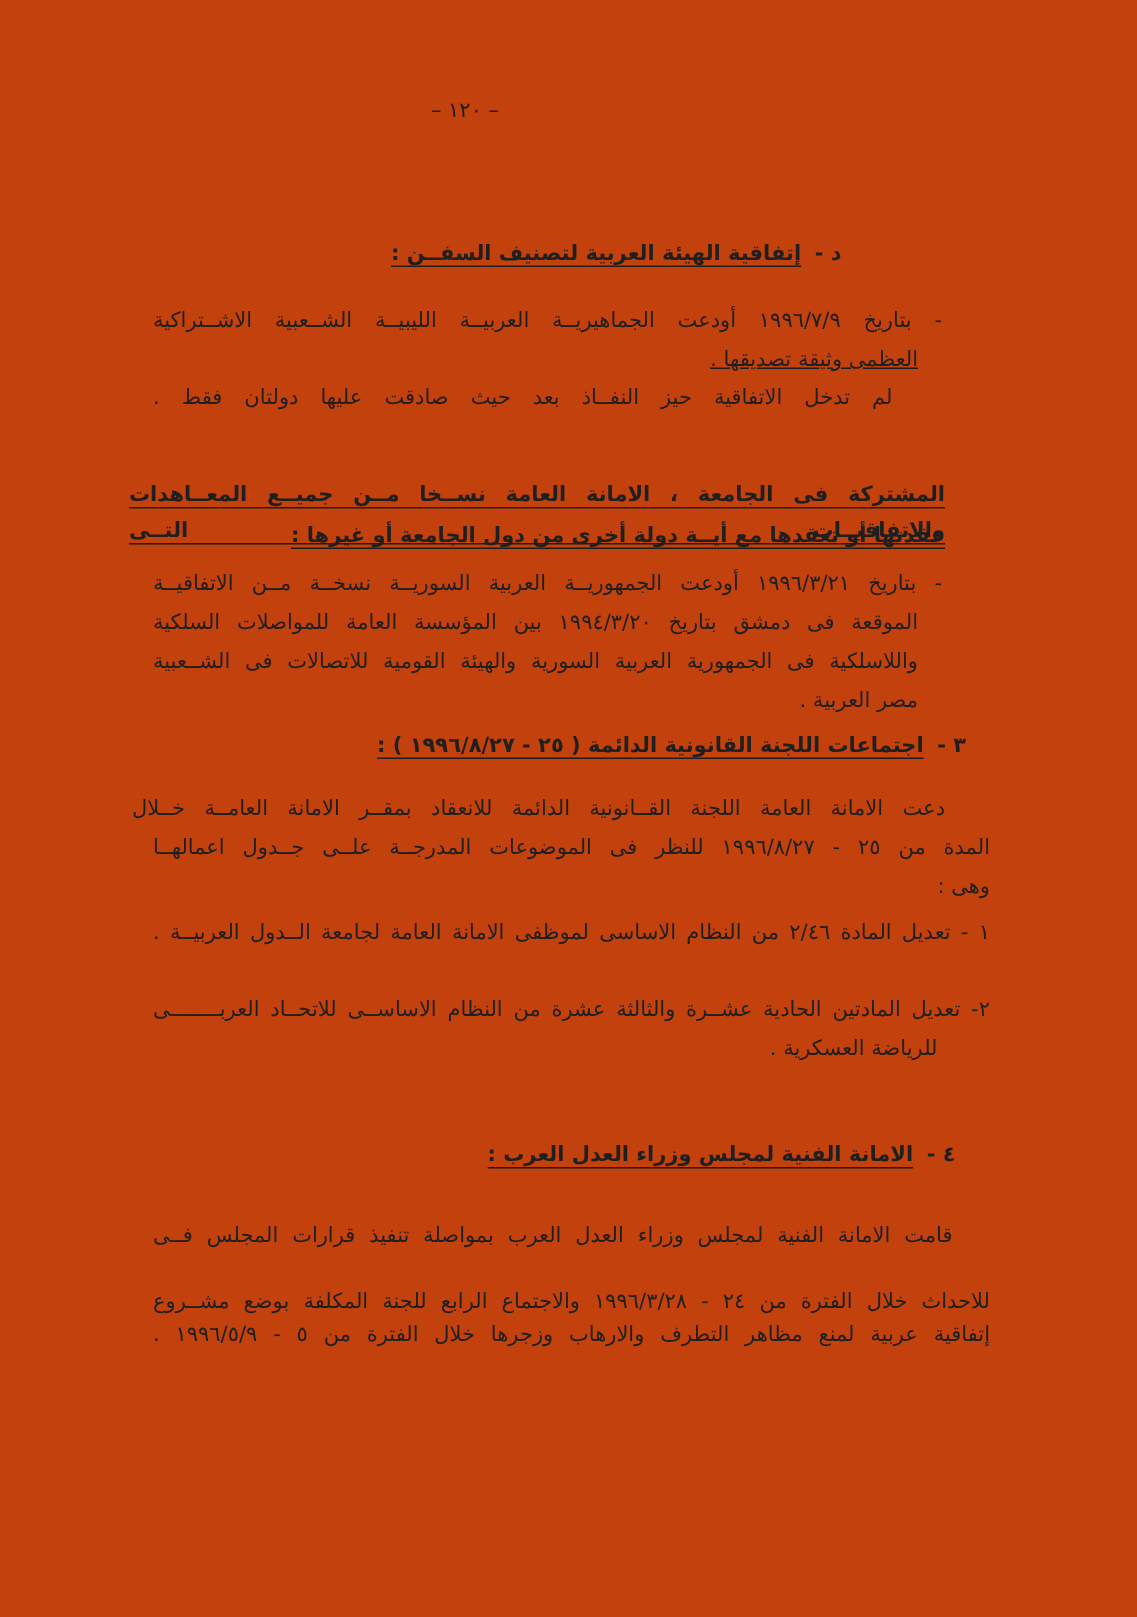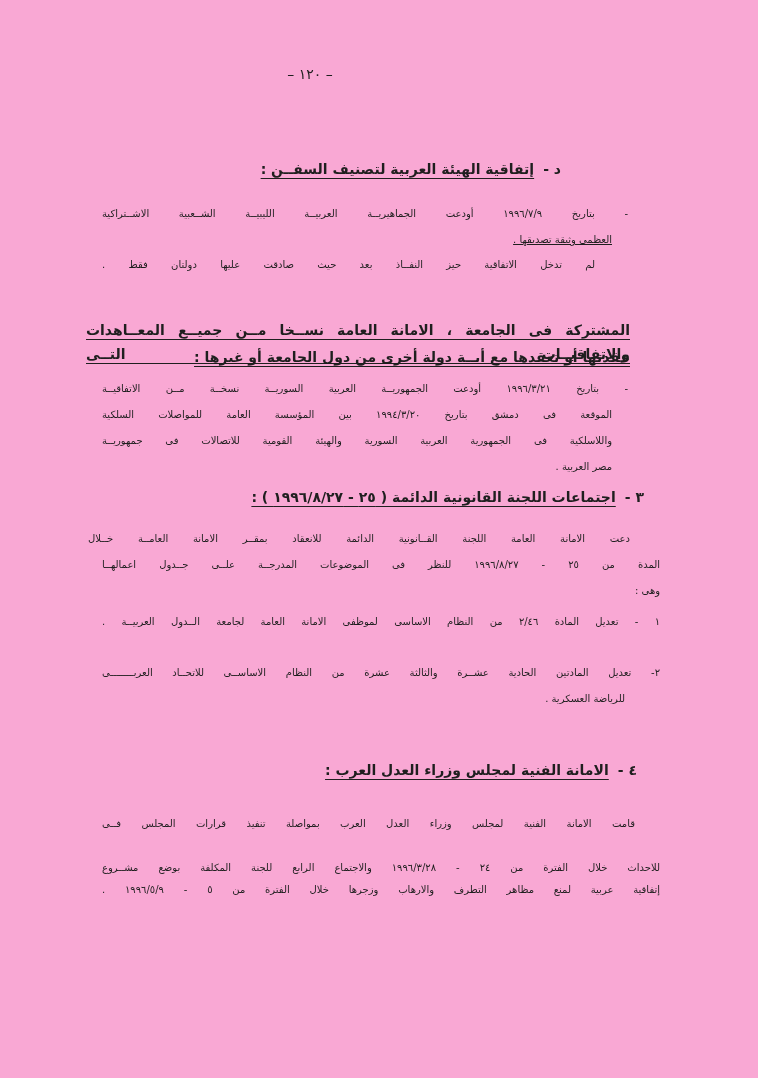--- a/index.html
+++ b/index.html
@@ -1,52 +1,52 @@
 <!DOCTYPE html>
 <html lang="ar" dir="rtl"><head>
 <meta charset="utf-8">
 <style>
   html,body{margin:0;padding:0;background:#ffffff;}
   .page{
     position:relative;width:758px;height:1078px;overflow:hidden;
     background:#fcfcfa;color:#1f1f1f;direction:rtl;
     font-family:"DejaVu Sans",sans-serif;
   }
-  .line{position:absolute;height:22px;line-height:22px;font-size:10px;}
+  .line{position:absolute;height:22px;line-height:22px;font-size:14px;}
   .hd{position:absolute;height:24px;line-height:24px;font-size:14px;font-weight:bold;}
   .jl{text-align:justify;text-align-last:justify;}
   .ar{text-align:right;}
   .mk{margin-left:9px;}
   .u{text-decoration:underline;text-underline-offset:4px;text-decoration-thickness:1px;}
   .pn{position:absolute;height:22px;line-height:22px;font-size:14px;text-align:center;letter-spacing:1px;}
 </style>
 </head>
 <body>
 
-<div class="page" style="background: #f9a8d4; color: rgb(31, 31, 31);">
+<div class="page" style="background: #c2410c; color: rgb(31, 31, 31);">
 
   <div class="pn" style="top:63px;left:0;right:138px;">– ١٢٠ –</div>
 
   <div class="hd ar" style="top:157px;right:197px;">
     <span class="mk">د -</span><span class="u">إتفاقية الهيئة العربية لتصنيف السفــن :</span>
   </div>
   <div class="line jl" style="top:203px;right:130px;left:102px;">- بتاريخ ١٩٩٦/٧/٩ أودعت الجماهيريــة العربيــة الليبيــة الشــعبية الاشــتراكية</div>
   <div class="line ar" style="top:229px;right:146px;text-decoration:underline;">العظمى وثيقة تصديقها .</div>
   <div class="line jl" style="top:254px;right:163px;left:102px;">لم تدخل الاتفاقية حيز النفــاذ بعد حيث صادقت عليها دولتان فقط .</div>
 
   <div class="hd jl" style="top:318px;right:128px;left:86px;">
     <span class="u">المشتركة فى الجامعة ، الامانة العامة نســخا مــن جميــع المعــاهدات والاتفاقيــات التــى</span>
   </div>
   <div class="hd ar" style="top:345px;right:128px;">
     <span class="u">عقدتها أو تعقدها مع أيــة دولة أخرى من دول الجامعة أو غيرها :</span>
   </div>
 
   <div class="line jl" style="top:378px;right:130px;left:102px;">- بتاريخ ١٩٩٦/٣/٢١ أودعت الجمهوريــة العربية السوريــة نسخــة مــن الاتفاقيــة</div>
   <div class="line jl" style="top:404px;right:146px;left:102px;">الموقعة فى دمشق بتاريخ ١٩٩٤/٣/٢٠ بين المؤسسة العامة للمواصلات السلكية</div>
-  <div class="line jl" style="top:430px;right:146px;left:102px;">واللاسلكية فى الجمهورية العربية السورية والهيئة القومية للاتصالات فى جمهوريــة</div>
+  <div class="line jl" style="top:430px;right:146px;left:102px;">واللاسلكية فى الجمهورية العربية السورية والهيئة القومية للاتصالات فى الشــعبية</div>
   <div class="line ar" style="top:456px;right:146px;">مصر العربية .</div>
 
   <div class="hd ar" style="top:485px;right:114px;margin-left:27px;">
     <span class="mk">٣ -</span><span class="u">اجتماعات اللجنة القانونية الدائمة ( ٢٥ - ١٩٩٦/٨/٢٧ ) :</span>
   </div>
   <div class="line jl" style="top:528px;right:128px;left:88px;">دعت الامانة العامة اللجنة القــانونية الدائمة للانعقاد بمقــر الامانة العامــة خــلال</div>
   <div class="line jl" style="top:554px;right:98px;left:102px;">المدة من ٢٥ - ١٩٩٦/٨/٢٧ للنظر فى الموضوعات المدرجــة علــى جــدول اعمالهــا</div>
   <div class="line ar" style="top:580px;right:98px;">وهى :</div>
 
   <div class="line jl" style="top:611px;right:98px;left:102px;">١ - تعديل المادة ٢/٤٦ من النظام الاساسى لموظفى الامانة العامة لجامعة الــدول العربيــة .</div>

